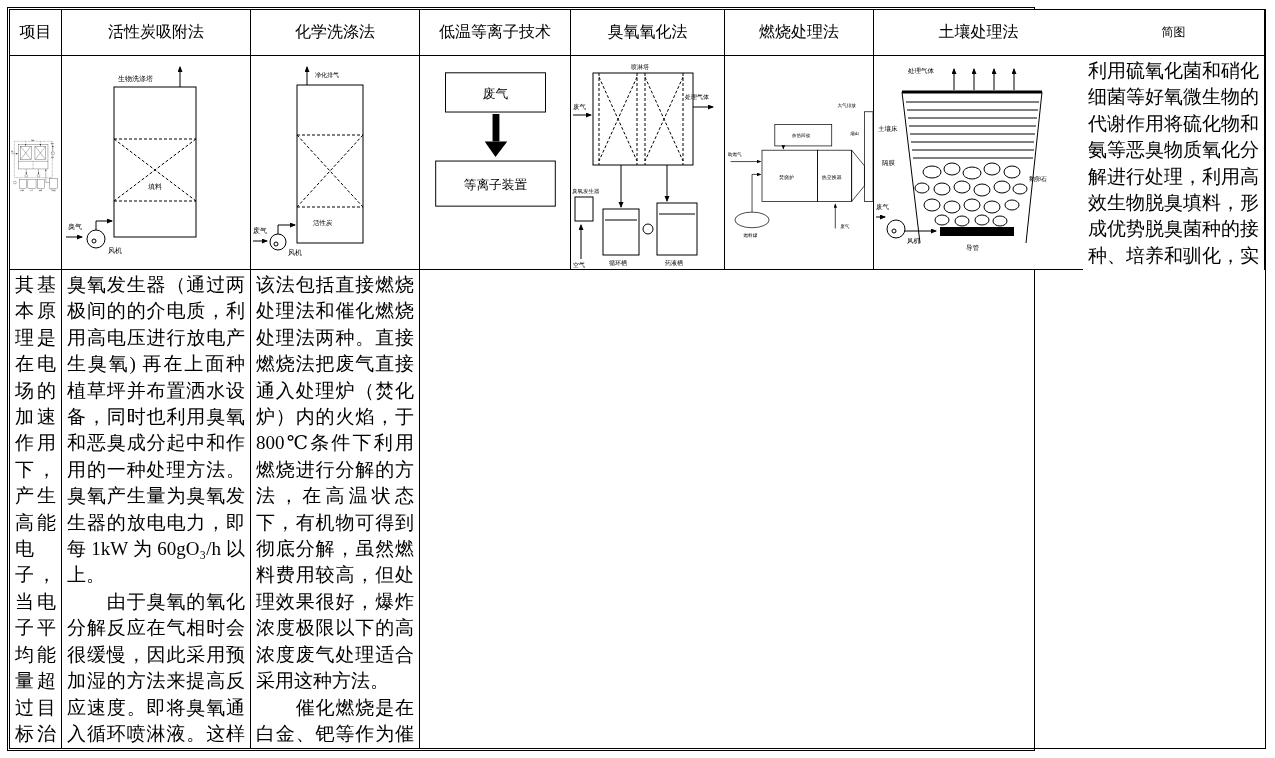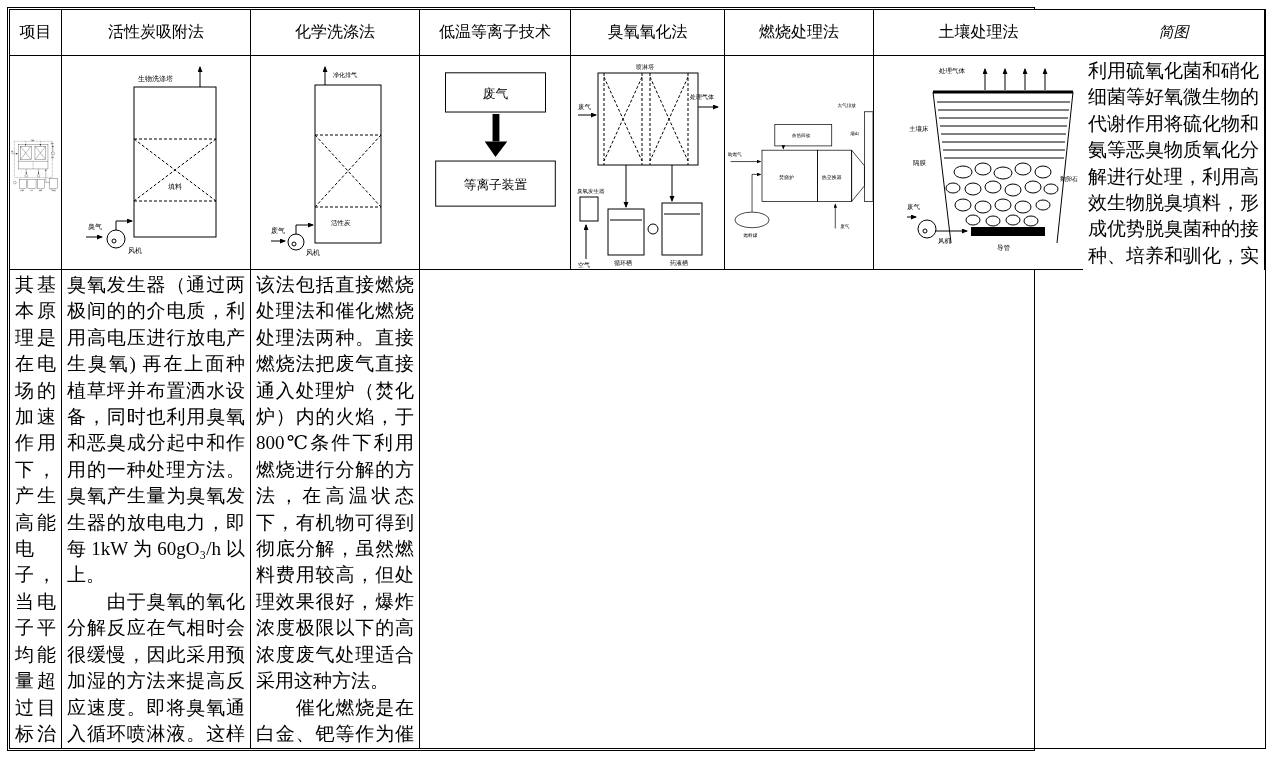--- a/index.html
+++ b/index.html
@@ -9,22 +9,22 @@
          border:1px solid #000;padding:1px;box-sizing:border-box;}
   .tbl{display:grid;border:1px solid #000;
        grid-template-columns:52px 189px 169px 151px 154px 149px 209px 182px;
        grid-template-rows:46px 214px 478px;
        width:1257px;height:740px;box-sizing:border-box;}
   .cell{border-right:1px solid #000;border-bottom:1px solid #000;box-sizing:border-box;
         overflow:hidden;background:#fff;}
   .cell.lastcol{border-right:none;}
   .cell.lastrow{border-bottom:none;}
   .hcell{display:flex;align-items:center;justify-content:center;font-size:16px;}
-  .rlabel{display:flex;align-items:center;justify-content:center;font-size:15px;font-style:italic;}
-  .dcell{display:flex;align-items:center;justify-content:flex-end;}
+  .rlabel{display:flex;align-items:center;justify-content:center;font-size:12px;}
+  .dcell{display:flex;align-items:center;justify-content:flex-start;}
   .ocell{padding:2px 5px;font-size:19px;line-height:26.4px;text-align:justify;
          white-space:pre-wrap;word-break:break-all;}
   svg{display:block;}
   svg text{font-family:"Liberation Serif","DejaVu Serif",serif;fill:#000;stroke:none;}
   svg .ln{stroke:#000;fill:none;stroke-width:1;}
   svg .dsh{stroke:#000;fill:none;stroke-width:1;stroke-dasharray:3 2;}
   svg .blk{fill:#000;stroke:none;}
 </style>
 </head>
 <body>

